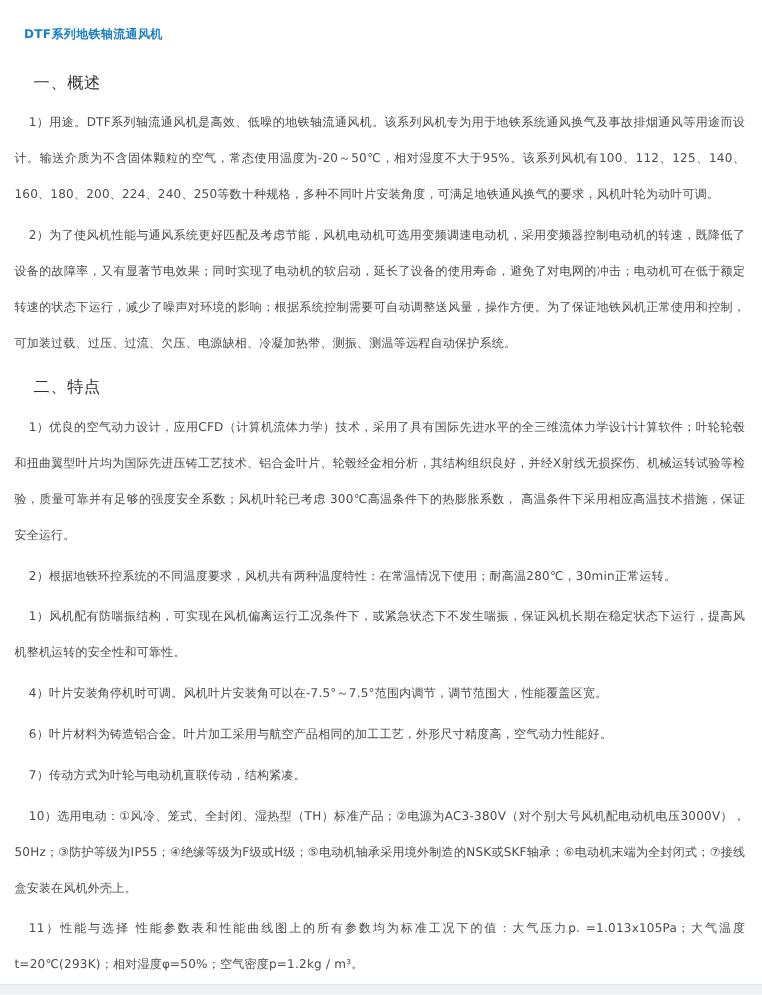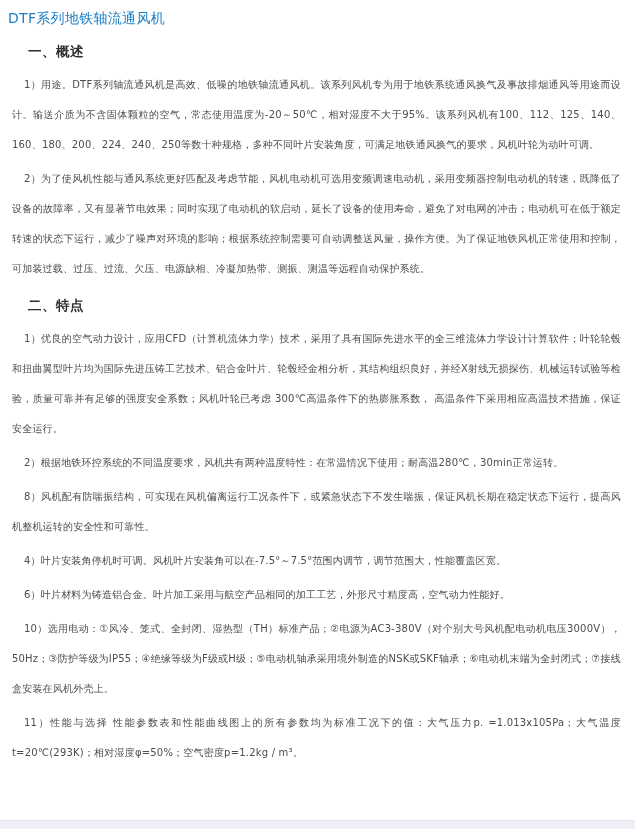--- a/index.html
+++ b/index.html
@@ -9,30 +9,30 @@
     height: 829px;
     background: #ffffff;
     font-family: "DejaVu Sans", "Liberation Sans", sans-serif;
     position: relative;
     overflow: hidden;
   }
   .doc {
     padding: 6px 10px 0 8px;
   }
   .page-title {
-    font-size: 14px;
-    font-weight: normal;
+    font-size: 10px;
+    font-weight: bold;
     color: #1a7fc5;
     line-height: 24px;
-    margin: 0;
+    margin: 12px;
     letter-spacing: 0.3px;
   }
   .section-heading {
     font-size: 13.5px;
-    font-weight: bold;
+    font-weight: normal;
     color: #2f2f2f;
     line-height: 30px;
     margin: 6px 0 0 20px;
     letter-spacing: 0.5px;
   }
   .para {
     font-size: 10px;
     color: #4c4c4c;
     line-height: 30px;
     margin: 4px;
@@ -60,22 +60,23 @@
   <section>
     <h2 class="section-heading">一、概述</h2>
     <p class="para">1）用途。DTF系列轴流通风机是高效、低噪的地铁轴流通风机。该系列风机专为用于地铁系统通风换气及事故排烟通风等用途而设计。输送介质为不含固体颗粒的空气，常态使用温度为-20～50℃，相对湿度不大于95%。该系列风机有100、112、125、140、160、180、200、224、240、250等数十种规格，多种不同叶片安装角度，可满足地铁通风换气的要求，风机叶轮为动叶可调。</p>
     <p class="para">2）为了使风机性能与通风系统更好匹配及考虑节能，风机电动机可选用变频调速电动机，采用变频器控制电动机的转速，既降低了设备的故障率，又有显著节电效果；同时实现了电动机的软启动，延长了设备的使用寿命，避免了对电网的冲击；电动机可在低于额定转速的状态下运行，减少了噪声对环境的影响；根据系统控制需要可自动调整送风量，操作方便。为了保证地铁风机正常使用和控制，可加装过载、过压、过流、欠压、电源缺相、冷凝加热带、测振、测温等远程自动保护系统。</p>
   </section>
 
   <section>
     <h2 class="section-heading">二、特点</h2>
     <p class="para">1）优良的空气动力设计，应用CFD（计算机流体力学）技术，采用了具有国际先进水平的全三维流体力学设计计算软件；叶轮轮毂和扭曲翼型叶片均为国际先进压铸工艺技术、铝合金叶片、轮毂经金相分析，其结构组织良好，并经X射线无损探伤、机械运转试验等检验，质量可靠并有足够的强度安全系数；风机叶轮已考虑 300℃高温条件下的热膨胀系数， 高温条件下采用相应高温技术措施，保证安全运行。</p>
     <p class="para">2）根据地铁环控系统的不同温度要求，风机共有两种温度特性：在常温情况下使用；耐高温280℃，30min正常运转。</p>
-    <p class="para">8）风机配有防喘振结构，可实现在风机偏离运行工况条件下，或紧急状态下不发生喘振，保证风机长期在稳定状态下运行，提高风机整机运转的安全性和可靠性。</p>
+    <p class="para">1）风机配有防喘振结构，可实现在风机偏离运行工况条件下，或紧急状态下不发生喘振，保证风机长期在稳定状态下运行，提高风机整机运转的安全性和可靠性。</p>
     <p class="para">4）叶片安装角停机时可调。风机叶片安装角可以在-7.5°～7.5°范围内调节，调节范围大，性能覆盖区宽。</p>
     <p class="para">6）叶片材料为铸造铝合金。叶片加工采用与航空产品相同的加工工艺，外形尺寸精度高，空气动力性能好。</p>
+    <p class="para">7）传动方式为叶轮与电动机直联传动，结构紧凑。</p>
     <p class="para">10）选用电动：①风冷、笼式、全封闭、湿热型（TH）标准产品；②电源为AC3-380V（对个别大号风机配电动机电压3000V），50Hz；③防护等级为IP55；④绝缘等级为F级或H级；⑤电动机轴承采用境外制造的NSK或SKF轴承；⑥电动机末端为全封闭式；⑦接线盒安装在风机外壳上。</p>
     <p class="para">11）性能与选择 性能参数表和性能曲线图上的所有参数均为标准工况下的值：大气压力p. =1.013x105Pa；大气温度t=20℃(293K)；相对湿度φ=50%；空气密度p=1.2kg / m³。</p>
   </section>
 
 </main>
 
 <div class="footer-strip" style="background: rgb(238, 240, 246);"></div>
 
 </body></html>

